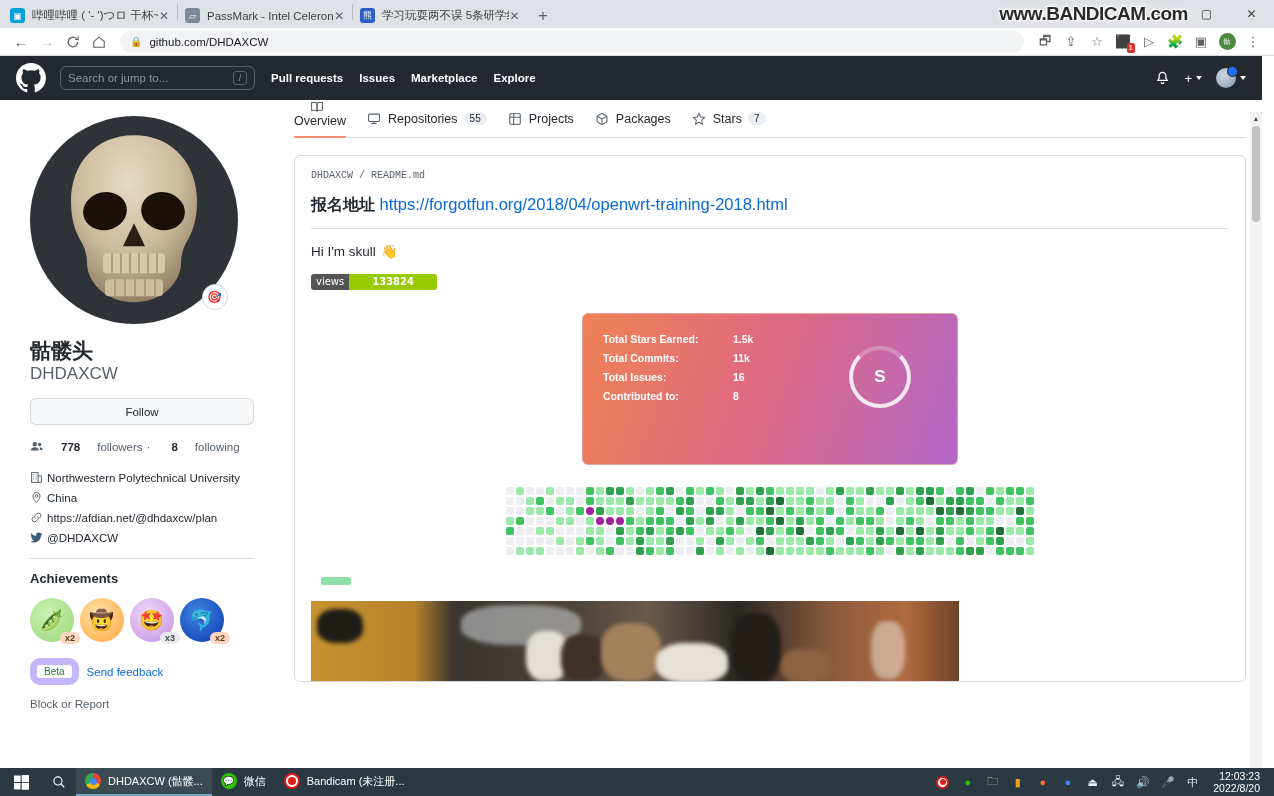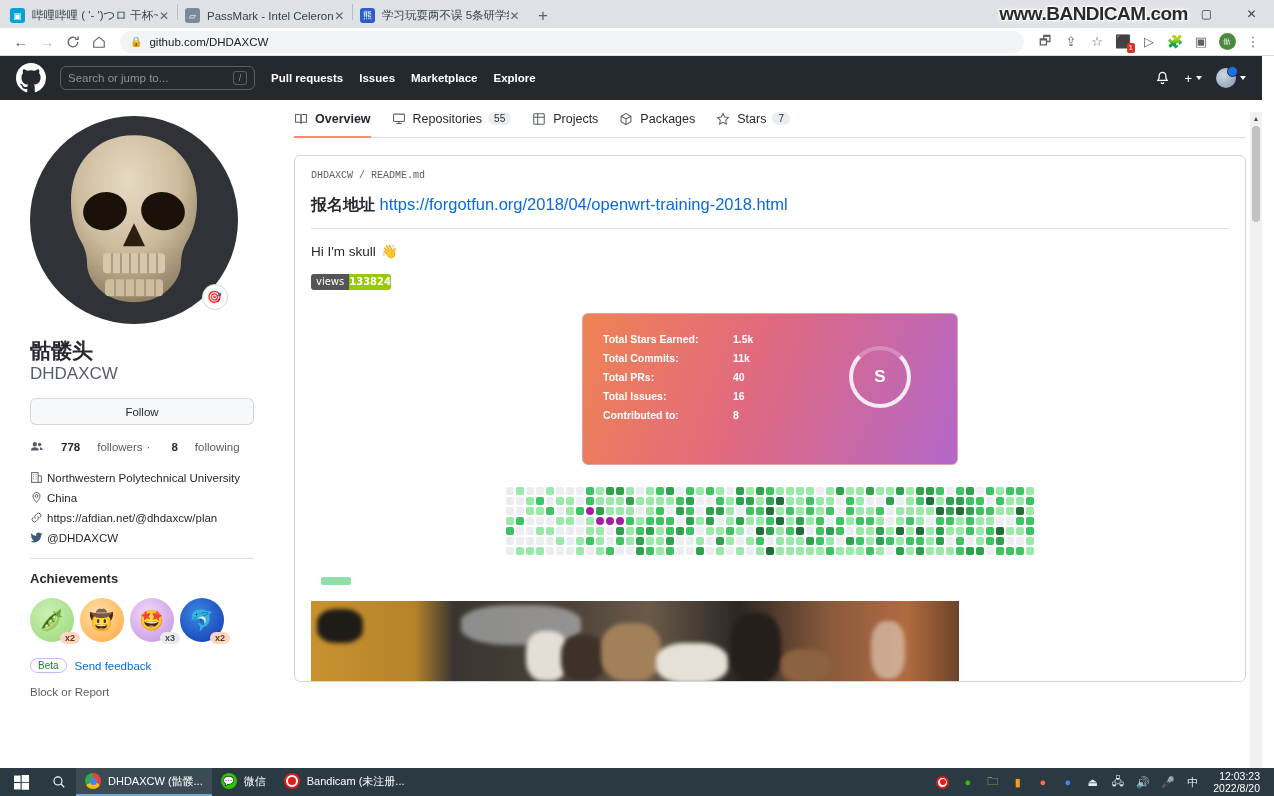--- a/index.html
+++ b/index.html
@@ -142,44 +142,44 @@
   .ach-1 { background: radial-gradient(circle at 40% 35%, #cdf0b4 0%, #a6e08a 70%, #8fd574 100%); }
   .ach-2 { background: radial-gradient(circle at 40% 35%, #ffe2a8 0%, #ffb75e 70%, #ff9d3c 100%); }
   .ach-3 { background: radial-gradient(circle at 40% 35%, #f3d8f7 0%, #cfa5e8 70%, #b48bdd 100%); }
   .ach-4 { background: radial-gradient(circle at 40% 35%, #3e86e0 0%, #1b4fc0 70%, #0e3396 100%); }
   .ach-count {
     position:absolute; right:-6px; bottom:-2px; background:#ffd6c2; color:#5d3a1a;
     font-size:9px; border-radius:9px; padding:1px 5px; font-weight:bold;
   }
   .ach-count.gray { background:#e8eaed; color:#44484d; }
   .beta-row { display:flex; align-items:center; margin-top:16px; font-size:11.5px; }
-  .beta-pill { border:1px solid #c4b5fd; color:#1a7f37; border-radius:10px; padding:1px 7px; font-size:10px; margin-right:8px;}
+  .beta-pill { border:7px solid #c4b5fd; color:#1a7f37; border-radius:10px; padding:1px 7px; font-size:10px; margin-right:8px;}
   .link-blue { color:#0969da; text-decoration:none; }
   .block-report { font-size:11.5px; color:#57606a; margin-top: 13px; }
 
   
   .profile-tabs { display:flex; align-items:center; border-bottom:1px solid #d8dee4; padding-left: 0; height:38px; }
   .ptab { display:flex; align-items:center; font-size:12.5px; color:#24292f; margin-right: 21px;
           height: 38px; position:relative; }
   .ptab .pi { margin-right:7px; color:#57606a; display:flex; align-items:center;}
-  .ptab.active { font-weight: bold; }
+  .ptab.active { font-weight: normal; flex-direction: column; }
   .ptab.active::after { content:""; position:absolute; left:0; right:0; bottom:0; height:2px; background:#fd8c73; }
   .ptab .cnt { background:#eaeef2; color:#24292f; border-radius:10px; font-size:10px; padding:1px 6px; margin-left:6px; }
 
   .readme-box { border:1px solid #d0d7de; border-radius:6px; margin-top: 17px; padding: 14px 16px 0; }
   .readme-head { font-size: 10px; color:#57606a; font-family:"Liberation Mono", monospace; margin-bottom: 14px; }
   .rm-p { font-size: 14.5px; color:#24292f; line-height: 1.55; margin: 0 0 16px; }
   .rm-signup { font-size: 16px; color:#24292f; font-weight:bold; margin-bottom: 12px; }
   .rm-signup a { color:#0969da; text-decoration:none; font-weight: normal; font-size:16.5px; }
   .hr { height:1px; background:#d8dee4; margin: 8px 0 14px; }
   .rm-hi { font-size: 13.5px; color:#24292f; display:flex; align-items:center; margin-bottom: 12px;}
   .views-badge { display:inline-flex; height:16px; border-radius:3px; overflow:hidden; font-size:10px;
                  font-family:"DejaVu Sans", sans-serif; }
   .views-badge .vl { background:#555; color:#fff; padding: 0 5px; display:flex; align-items:center; }
-  .views-badge .vr { background:#97ca00; color:#fff; padding: 0 0; display:flex; align-items:center; font-weight:bold;}
+  .views-badge .vr { background:#97ca00; color:#fff; padding: 0 23px; display:flex; align-items:center; font-weight:bold;}
 
   .stats-card {
     width: 376px; height: 152px; margin: 23px auto 0;
     border-radius: 6px; border:1px solid #e4a3a0;
     background: linear-gradient(110deg, #ef8354 0%, #e0697f 45%, #b367c9 100%);
     position:relative; padding: 16px 20px; color:#fff;
   }
   .stats-title { font-size: 13.5px; font-weight:bold; margin-bottom: 12px; }
   .stats-row { display:flex; font-size:10.5px; font-weight:bold; line-height: 19px; }
   .stats-row .sl { width: 130px; }
@@ -522,24 +522,20 @@
           <div class="stats-card">
             <div class="stats-row">
               <span class="sl">Total Stars Earned:</span>
               <span>1.5k</span>
             </div>
             <div class="stats-row">
               <span class="sl">Total Commits:</span>
               <span>11k</span>
             </div>
             <div class="stats-row">
-              <span class="sl">Total PRs:</span>
-              <span>40</span>
-            </div>
-            <div class="stats-row">
               <span class="sl">Total Issues:</span>
               <span>16</span>
             </div>
             <div class="stats-row">
               <span class="sl">Contributed to:</span>
               <span>8</span>
             </div>
             <div class="stats-rank">S</div>
           </div>
 

